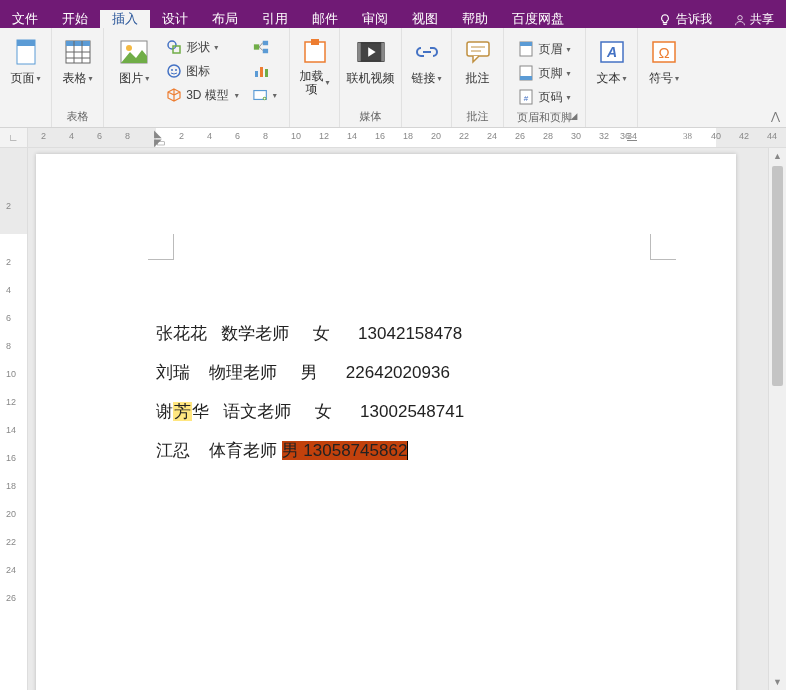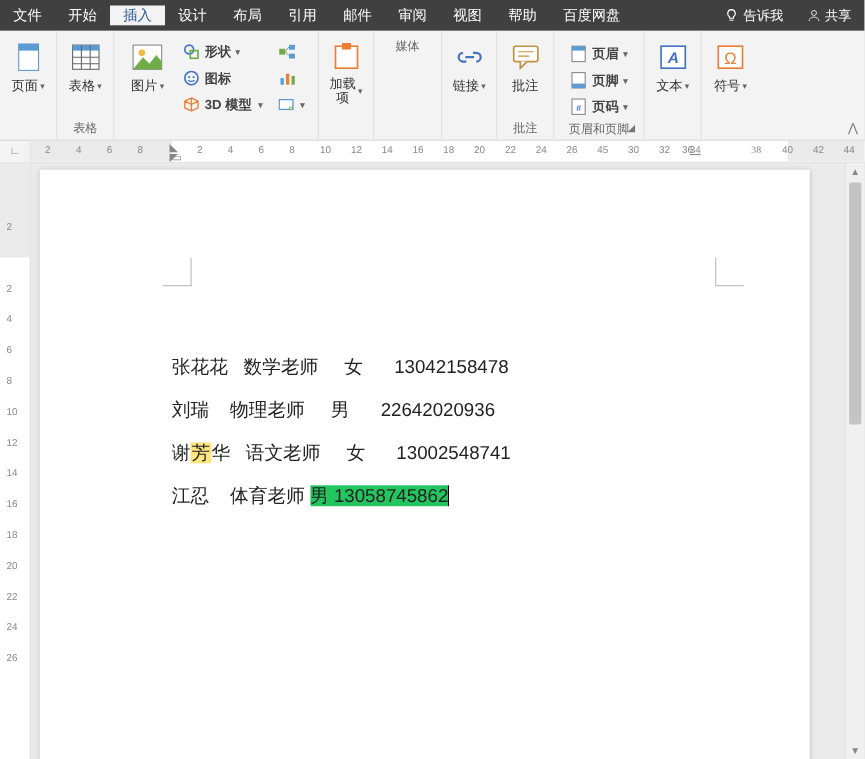--- a/index.html
+++ b/index.html
@@ -1,34 +1,34 @@
 <!DOCTYPE html>
 <html><head>
 <meta charset="utf-8">
 <style>
   * { margin: 0; padding: 0; box-sizing: border-box; font-family: "Microsoft YaHei", Arial, sans-serif; }
   body { background: #e6e6e6; width: 786px; height: 690px; overflow: hidden; font-size: 12px; color: #333; }
 
   
-  .menubar { background: #404040; height: 28px; display: flex; align-items: center; color: #fff; }
+  .menubar { background: #701a75; height: 28px; display: flex; align-items: flex-end; color: #fff; }
   .menubar .tab { padding: 0 12px; display: flex; align-items: center; cursor: pointer; font-size: 13px; }
   .menubar .tab.active { background: #f3f3f3; color: #2b579a; }
   .menubar .spacer { flex: 1; }
   .menubar .tell { display:flex; align-items:center; gap:4px; padding:0 10px;}
   .menubar .share { display:flex; align-items:center; gap:4px; padding:0 12px;}
 
   
   .ribbon { background: #f3f3f3; height: 100px; border-bottom: 1px solid #d4d4d4; display: flex; position: relative; }
   .group { border-right: 1px solid #e1e1e1; padding: 4px 6px 0 6px; display: flex; flex-direction: column; align-items: center; justify-content: space-between; height: 100%; }
   .group-label { font-size: 11px; color: #666; padding: 2px 0 3px 0; text-align:center; width:100%;}
   .group-body { display: flex; align-items: flex-start; gap: 6px; flex: 1; }
   .bigbtn { display: flex; flex-direction: column; align-items: center; justify-content: center; width: 44px; padding-top:6px; cursor: pointer; gap:4px;}
   .bigbtn .ic { width: 28px; height: 28px; display:flex; align-items:center; justify-content:center;}
   .bigbtn .lbl { font-size: 12px; color: #333; display:flex; align-items:center; gap:2px;}
-  .col { display: flex; flex-direction: column; gap: 2px; padding-top:4px;font-weight:bold;}
+  .col { display: flex; flex-direction: column; gap: 2px; padding-top:4px;}
   .smallbtn { display: flex; align-items: center; gap: 4px; cursor: pointer; height: 22px; padding: 0 4px; font-size: 12px; color:#444;}
   .smallbtn .ic { width:16px; height:16px; display:flex; align-items:center; justify-content:center;}
   .chev { font-size: 8px; color:#666; }
   .launcher { position:absolute; right:4px; bottom:4px; width:14px; height:14px; font-size:9px; color:#777; cursor:pointer; display:flex; align-items:center; justify-content:center;}
   .group { position:relative; }
   .ribbon-collapse { position:absolute; right:6px; bottom:4px; font-size:11px; color:#777; cursor:pointer;}
 
   
   .ruler-row { display:flex; height:20px; background:#fff; border-bottom:1px solid #ddd;}
   .ruler-corner { width:28px; background:#f3f3f3; border-right:1px solid #ddd; display:flex; align-items:center; justify-content:center; color:#888; font-size:10px;}
@@ -43,21 +43,21 @@
   .vruler .shade { position:absolute; left:0; right:0; background:#eaeaea;}
   .vruler .tick { position:absolute; left:6px; font-size:9px; color:#888; transform: translateY(-50%);}
   .canvas { flex:1; background:#eaeaea; overflow:auto; position:relative;}
   .page { background:#fff; margin:6px 8px 8px 8px; width: calc(100% - 40px); min-height: 760px; box-shadow: 0 0 4px rgba(0,0,0,0.2); position:relative; padding: 160px 90px 80px 120px;}
   .crop { position:absolute; width:26px; height:26px; }
   .crop.tl { top:80px; left:112px; border-left:1px solid #bbb; border-top:1px solid #bbb; transform: rotate(180deg);}
   .crop.tr { top:80px; right:60px; border-right:1px solid #bbb; border-top:1px solid #bbb; transform: rotate(180deg);}
 
   .doc-line { font-size:17px; color:#222; line-height:2.3; white-space:pre;}
   .hl { background: #ffe680; padding:0 1px;}
-  .sel { background: #22c55e;}
+  .sel { background: #c2410c;}
   .cursor-caret { border-right:1px solid #000; animation: blink 1s infinite;}
   @keyframes blink { 50% { border-color: transparent; } }
 
   .vscroll { width:18px; background:#f0f0f0; border-left:1px solid #ddd; position:relative;}
   .vscroll .thumb { position:absolute; left:3px; right:3px; background:#c4c4c4; border-radius:2px;}
   .vscroll .arrow { position:absolute; left:0; right:0; height:16px; display:flex; align-items:center; justify-content:center; color:#888; font-size:9px; cursor:pointer;}
 
   svg { display:block; }
 </style>
 </head>
@@ -229,20 +229,35 @@
             </svg>
           </span>
         <span class="lbl" style="white-space:pre; text-align:center; line-height:1.1"><span>加载
 项</span><span class="chev">▾</span></span>
       </div>
     </div>
     <div class="group-label"></div>
   </div>
 
   <div class="group" style="width:62px">
+    <div class="group-body">
+      <div class="bigbtn" style="width:54px">
+        <span class="ic">
+            <svg width="30" height="22" viewBox="0 0 30 22">
+              <rect x="1" y="1" width="28" height="20" fill="#444" stroke="#222"></rect>
+              <polygon points="12,6 20,11 12,16" fill="#fff"></polygon>
+              <rect x="1" y="1" width="3" height="20" fill="#888"></rect>
+              <rect x="26" y="1" width="3" height="20" fill="#888"></rect>
+            </svg>
+          </span>
+        <span class="lbl">
+            <span>联机视频</span>
+          </span>
+      </div>
+    </div>
     <div class="group-label">媒体</div>
   </div>
 
   <div class="group" style="width:50px">
     <div class="group-body">
       <div class="bigbtn">
         <span class="ic">
             <svg width="26" height="20" viewBox="0 0 26 20">
               <path d="M7 6a4 4 0 000 8h3M19 14a4 4 0 000-8h-3M9 10h8" fill="none" stroke="#4472c4" stroke-width="2"></path>
             </svg>
@@ -368,21 +383,21 @@
       <div class="tick" style="left: 235px;">8</div>
       <div class="tick" style="left: 263px;">10</div>
       <div class="tick" style="left: 291px;">12</div>
       <div class="tick" style="left: 319px;">14</div>
       <div class="tick" style="left: 347px;">16</div>
       <div class="tick" style="left: 375px;">18</div>
       <div class="tick" style="left: 403px;">20</div>
       <div class="tick" style="left: 431px;">22</div>
       <div class="tick" style="left: 459px;">24</div>
       <div class="tick" style="left: 487px;">26</div>
-      <div class="tick" style="left: 515px;">45</div>
+      <div class="tick" style="left: 515px;">28</div>
       <div class="tick" style="left: 543px;">30</div>
       <div class="tick" style="left: 571px;">32</div>
       <div class="tick" style="left: 599px; text-decoration: underline;">34</div>
       <div class="tick" style="left: 592px;">36</div>
       <div class="tick" style="left: 655px; font-family: Liberation Serif, serif;">38</div>
       <div class="tick" style="left: 683px;">40</div>
       <div class="tick" style="left: 711px;">42</div>
       <div class="tick" style="left: 739px;">44</div>
       <div class="marker" style="left: 126px; top: 0px;">◣</div>
       <div class="marker" style="left: 126px; top: 9px;">◤</div>

